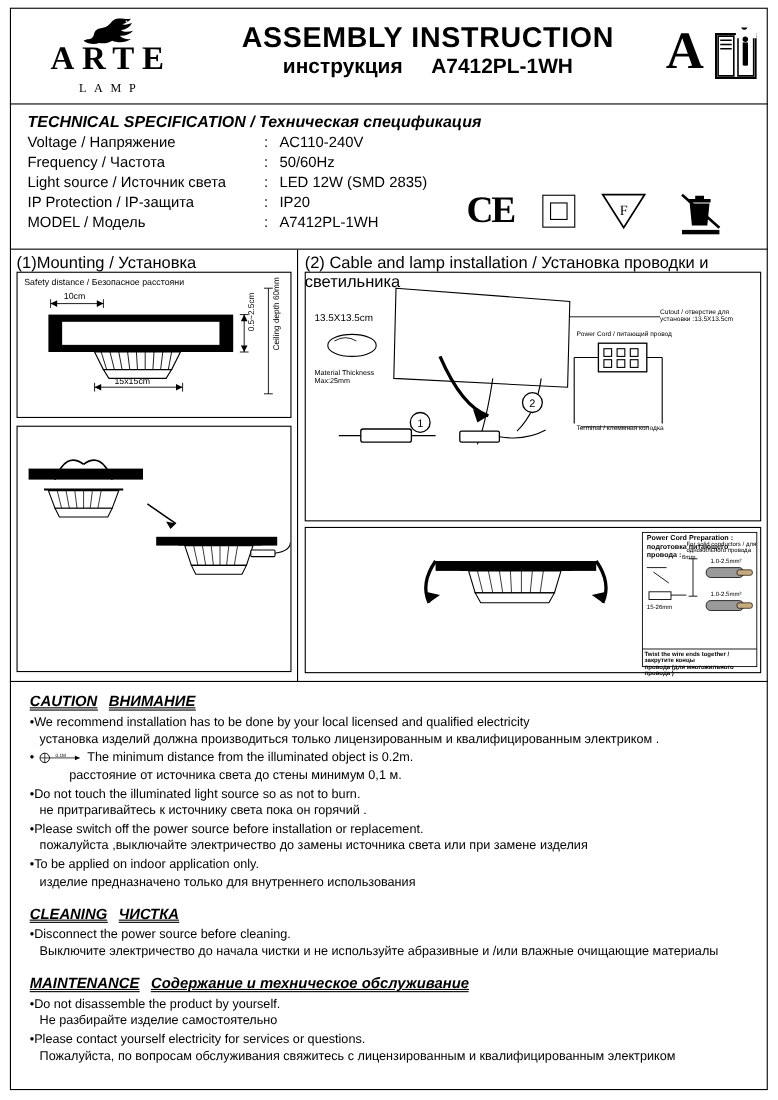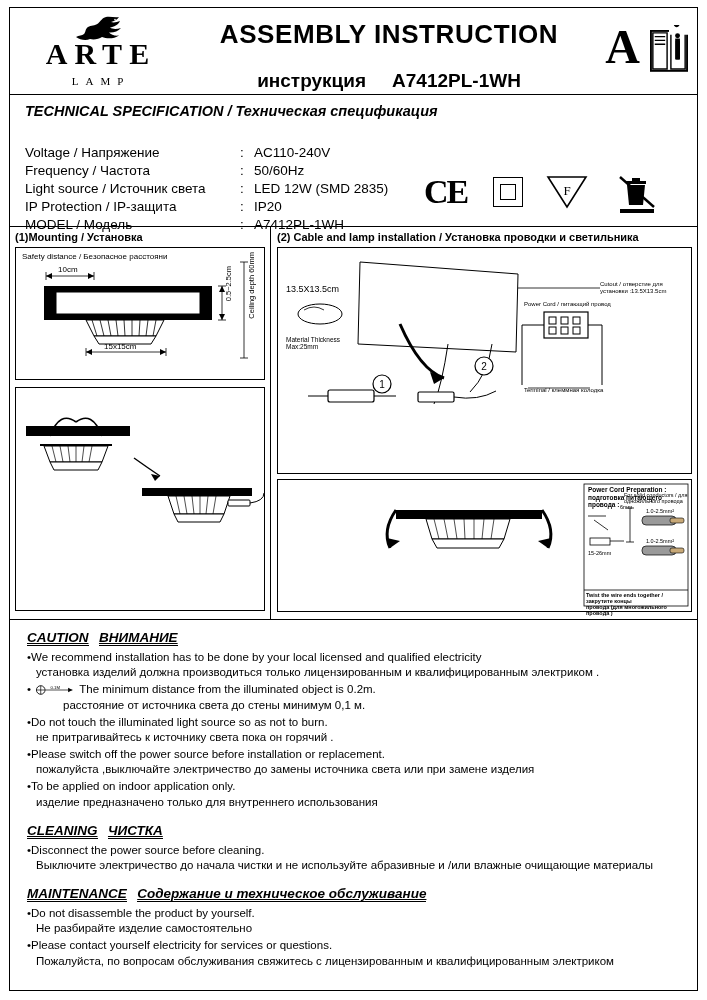--- a/index.html
+++ b/index.html
@@ -76,21 +76,21 @@
     width: 400px;
     text-align: center;
   }
   .title-en {
     font-size: 26px;
     font-weight: bold;
     letter-spacing: 0.6px;
     margin-top: 6px;
   }
   .title-ru-row {
-    margin-top: 20px;
+    margin-top: 0;
     font-size: 19px;
     font-weight: bold;
   }
   .title-ru {
     font-style: normal;
   }
   .model-head {
     margin-left: 26px;
   }
   .a-mark {
@@ -124,21 +124,21 @@
     position: absolute;
     left: 16px;
     top: 8px;
     font-size: 14.5px;
     font-weight: bold;
     font-style: italic;
   }
   .spec-table {
     position: absolute;
     left: 16px;
-    top: 48px;
+    top: 25px;
     font-size: 13.5px;
     border-collapse: collapse;
   }
   .spec-table td {
     padding: 1.5px 0;
     font-size: 13.5px;
     white-space: nowrap;
   }
   .spec-label { width: 215px; }
   .spec-colon { width: 14px; }
@@ -206,23 +206,22 @@
     box-sizing: border-box;
     border-right: 1px solid #000;
   }
   .col-right {
     position: absolute;
     left: 262px; top: 0;
     width: 427px; height: 393px;
     box-sizing: border-box;
   }
   .sec-head {
-    font-size: 11px;
+    font-size: 15px;
     padding: 4px 0 0 6px;
-    font-weight: bold;
   }
   .panel-box {
     position: absolute;
     border: 1px solid #000;
     box-sizing: border-box;
   }
 
   
   .lt-panel { left: 6px; top: 20px; width: 250px; height: 133px; }
   .lt-title {

